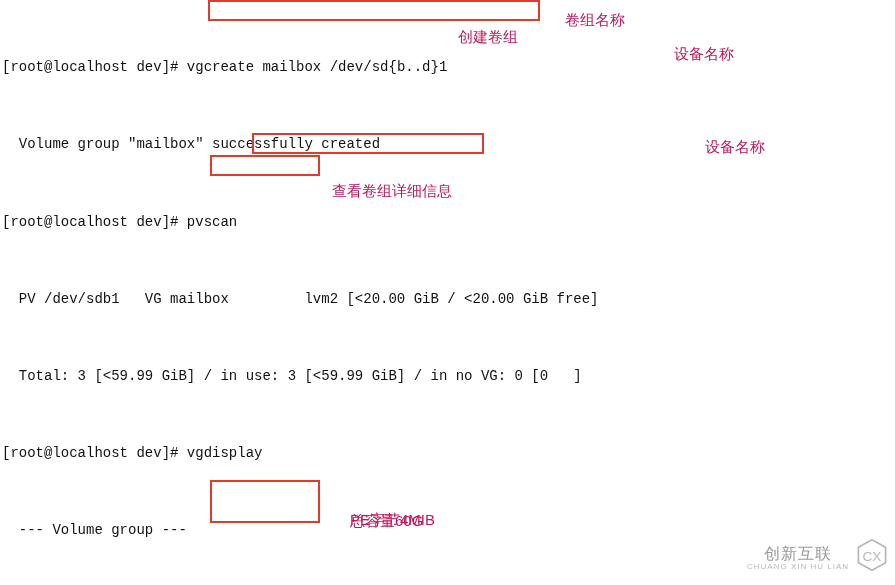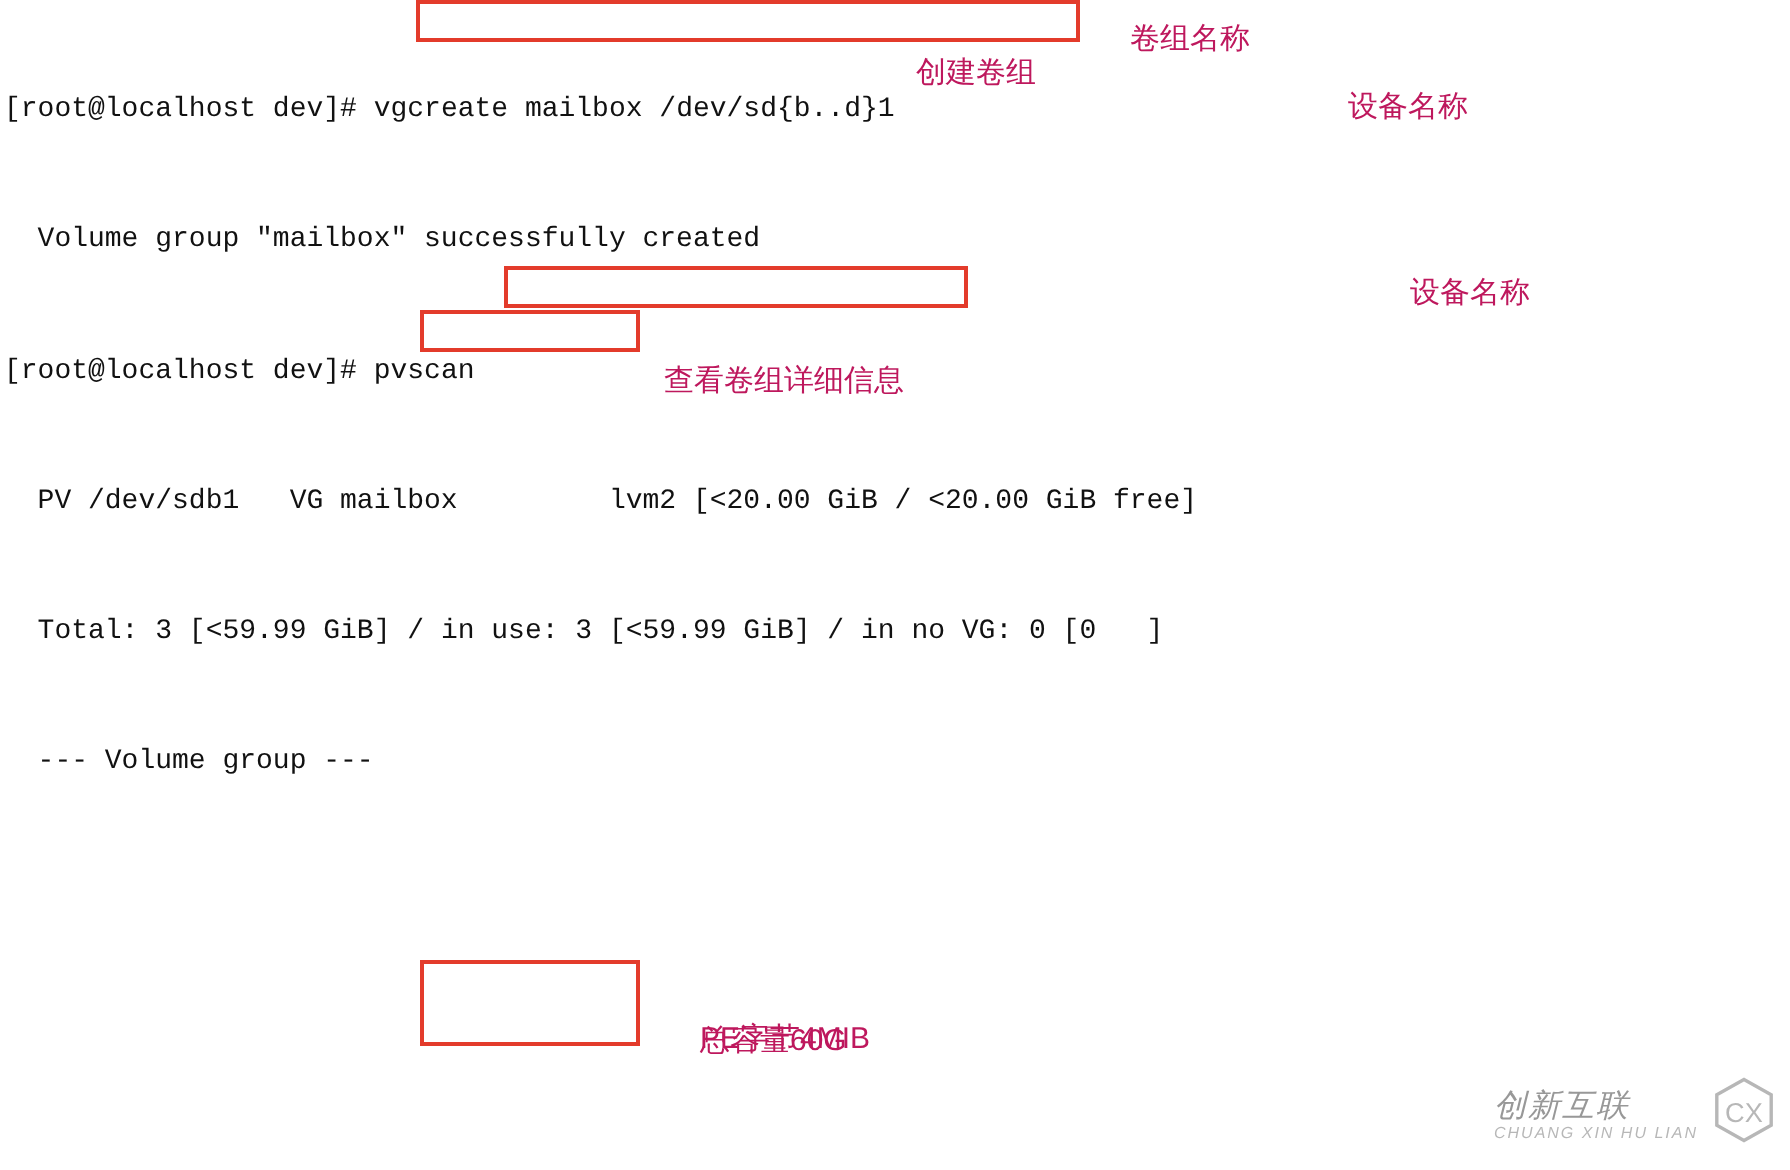--- a/index.html
+++ b/index.html
@@ -8,21 +8,21 @@
     font-size: 14px;
     line-height: 1.55;
     color: #111;
     background: #fff;
     width: 895px;
     height: 585px;
     position: relative;
     overflow: hidden;
   }
   .term { padding: 2px 0 0 2px; white-space: pre; }
-  .line { position: relative; }
+  .line { position: relative; margin-top: 12px; }
   .box-red {
     border: 2px solid #e33b2b;
     display: inline-block;
     position: absolute;
     pointer-events: none;
   }
   .anno {
     color: #be185d;
     position: absolute;
     font-family: "Microsoft YaHei", "SimSun", sans-serif;
@@ -33,37 +33,37 @@
     position: absolute;
     right: 6px;
     bottom: 6px;
     display: flex;
     align-items: center;
     gap: 6px;
     opacity: 0.6;
     font-family: "Microsoft YaHei", sans-serif;
   }
   .watermark .txt {
-    text-align: left;
+    text-align: center;
     line-height: 1.1;
-    font-style: italic;
   }
   .watermark .big { font-size: 16px; color:#555; letter-spacing:1px; }
   .watermark .small { font-size: 8px; color:#888; letter-spacing:1px; }
   .watermark svg { width: 34px; height: 34px; }
 </style>
 </head>
 <body>
 
 <div class="term">
   <div class="line"><span>[root@localhost dev]# </span><span>vgcreate mailbox /dev/sd{b..d}1</span></div>
   <div class="line">  Volume group "mailbox" successfully created</div>
   <div class="line"><span>[root@localhost dev]# </span><span>pvscan</span></div>
   <div class="line">  PV /dev/sdb1   VG mailbox         lvm2 [&lt;20.00 GiB / &lt;20.00 GiB free]</div>
   <div class="line"><span>  Total: 3 [&lt;59.99 GiB] / </span><span>in use: 3 [&lt;59.99 GiB]</span><span> / in no VG: 0 [0   ]</span></div>
+  <div class="line"><span>[root@localhost dev]# </span><span>vgdisplay</span></div>
   <div class="line">  --- Volume group ---</div>
   
   
   
   
   
   
   
   
   

